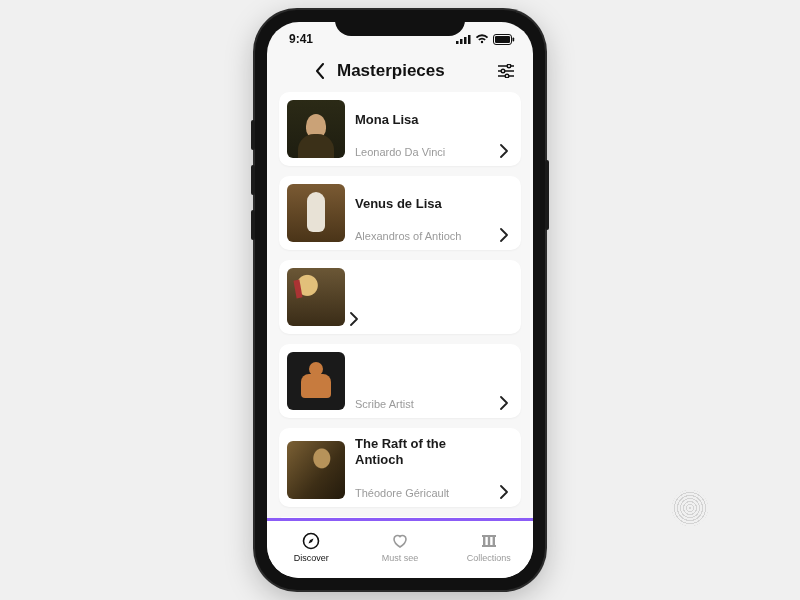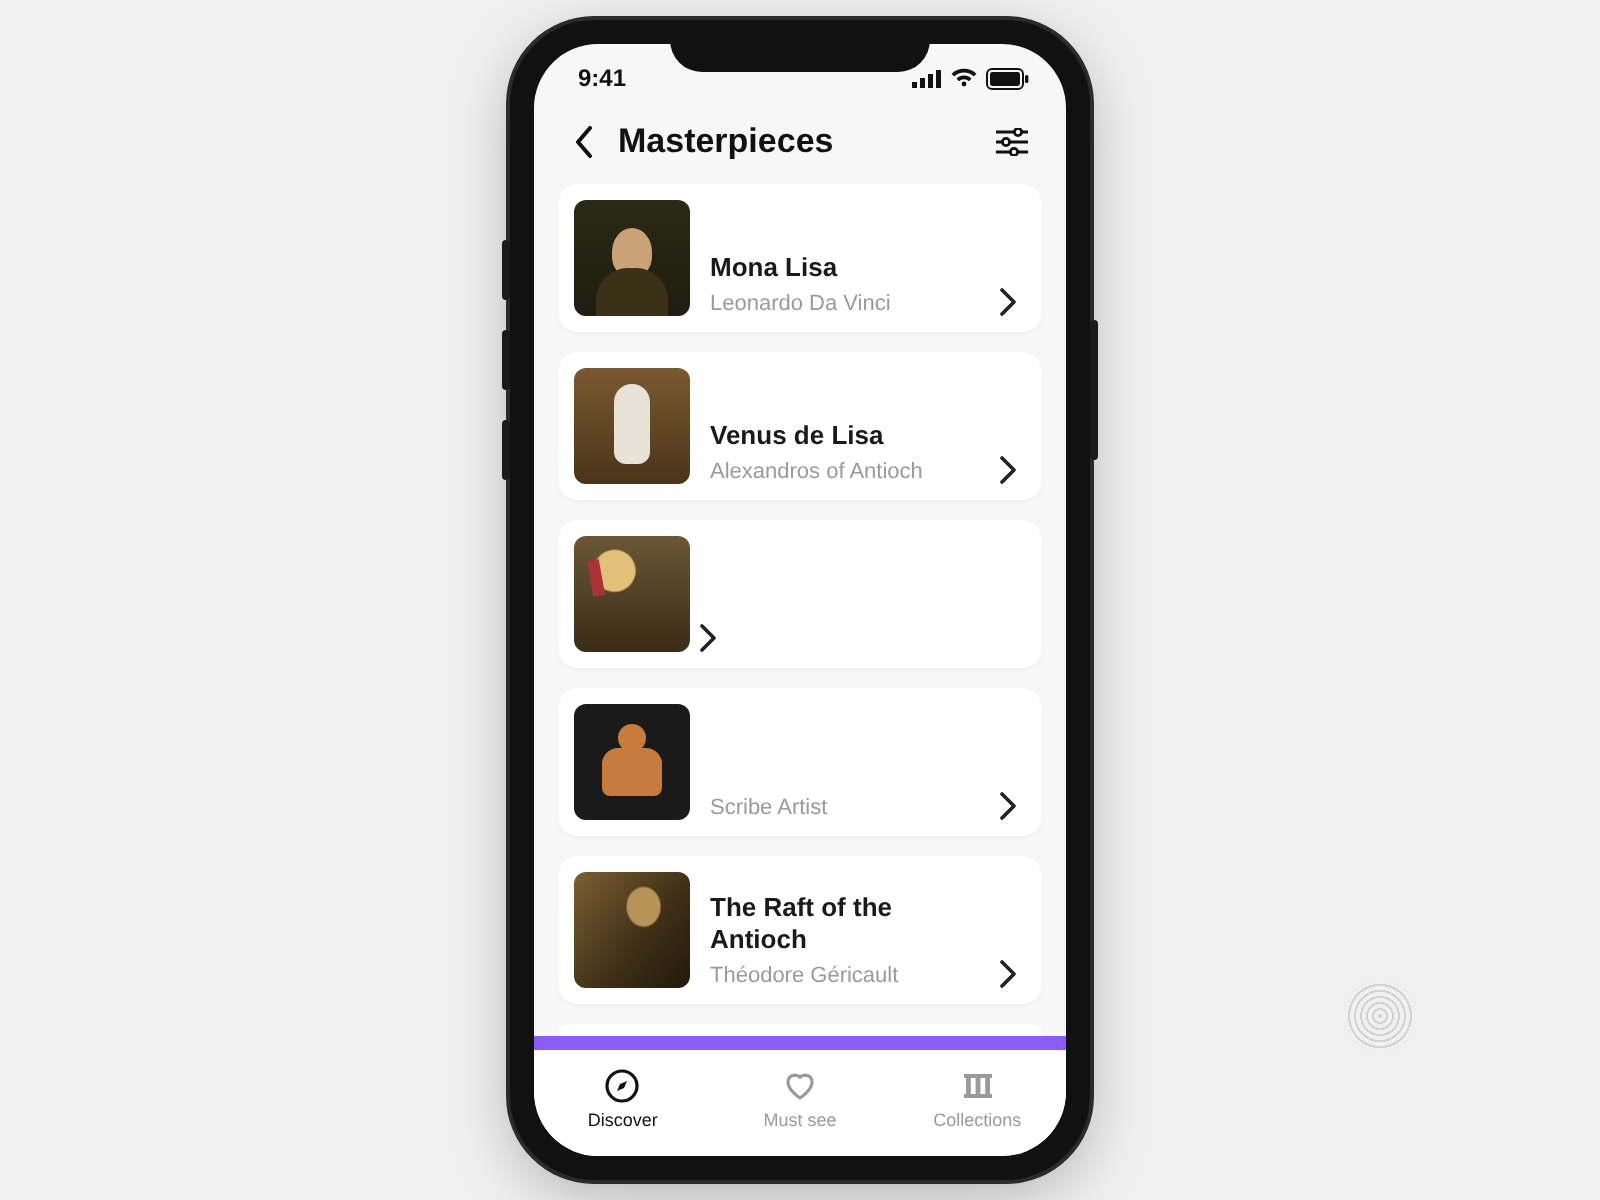--- a/index.html
+++ b/index.html
@@ -72,20 +72,21 @@
   }
   .status-right { display: flex; align-items: center; gap: 4px; }
   .signal-icon, .wifi-icon, .battery-icon { display:inline-flex; }
 
   
   .header {
     display: flex;
     align-items: flex-start;
     justify-content: space-between;
     padding: 4px 16px 10px 14px;
+    margin-left: 28px;
   }
   .header-left { display: flex; align-items: center; gap: 6px; }
   .back-btn {
     width: 22px; height: 22px;
     display:flex; align-items:center; justify-content:center;
     cursor:pointer;
   }
   .title {
     font-size: 17px;
     font-weight: 700;
@@ -128,21 +129,21 @@
   }
   .item-title {
     font-size: 13px;
     font-weight: 600;
     color: #1a1a1a;
     line-height: 1.25;
   }
   .item-sub {
     font-size: 11px;
     color: #9a9a9a;
-    margin-top: 4px;
+    margin-top: 18px;
   }
   .chev {
     width: 18px;
     display:flex; align-items:center; justify-content:center;
     color:#222;
   }
   .item.partial { padding-bottom: 0; margin-bottom: 0; }
 
   
   .thumb.monalisa {
@@ -195,21 +196,21 @@
   .thumb.raft {
     background:
       radial-gradient(ellipse at 60% 30%, #b7935a 0 8px, transparent 9px),
       linear-gradient(130deg,#7b6034 0%, #3d2e16 60%, #231a0c 100%);
   }
 
   
   .tabbar {
     height: 60px;
     background: #fff;
-    border-top: 7px solid #8b5cf6;
+    border-top: 3px solid #8b5cf6;
     display: flex;
     border-bottom-left-radius: 32px;
     border-bottom-right-radius: 32px;
   }
   .tab {
     flex:1;
     display:flex; flex-direction:column;
     align-items:center; justify-content:center;
     gap:2px;
     font-size: 9px;

